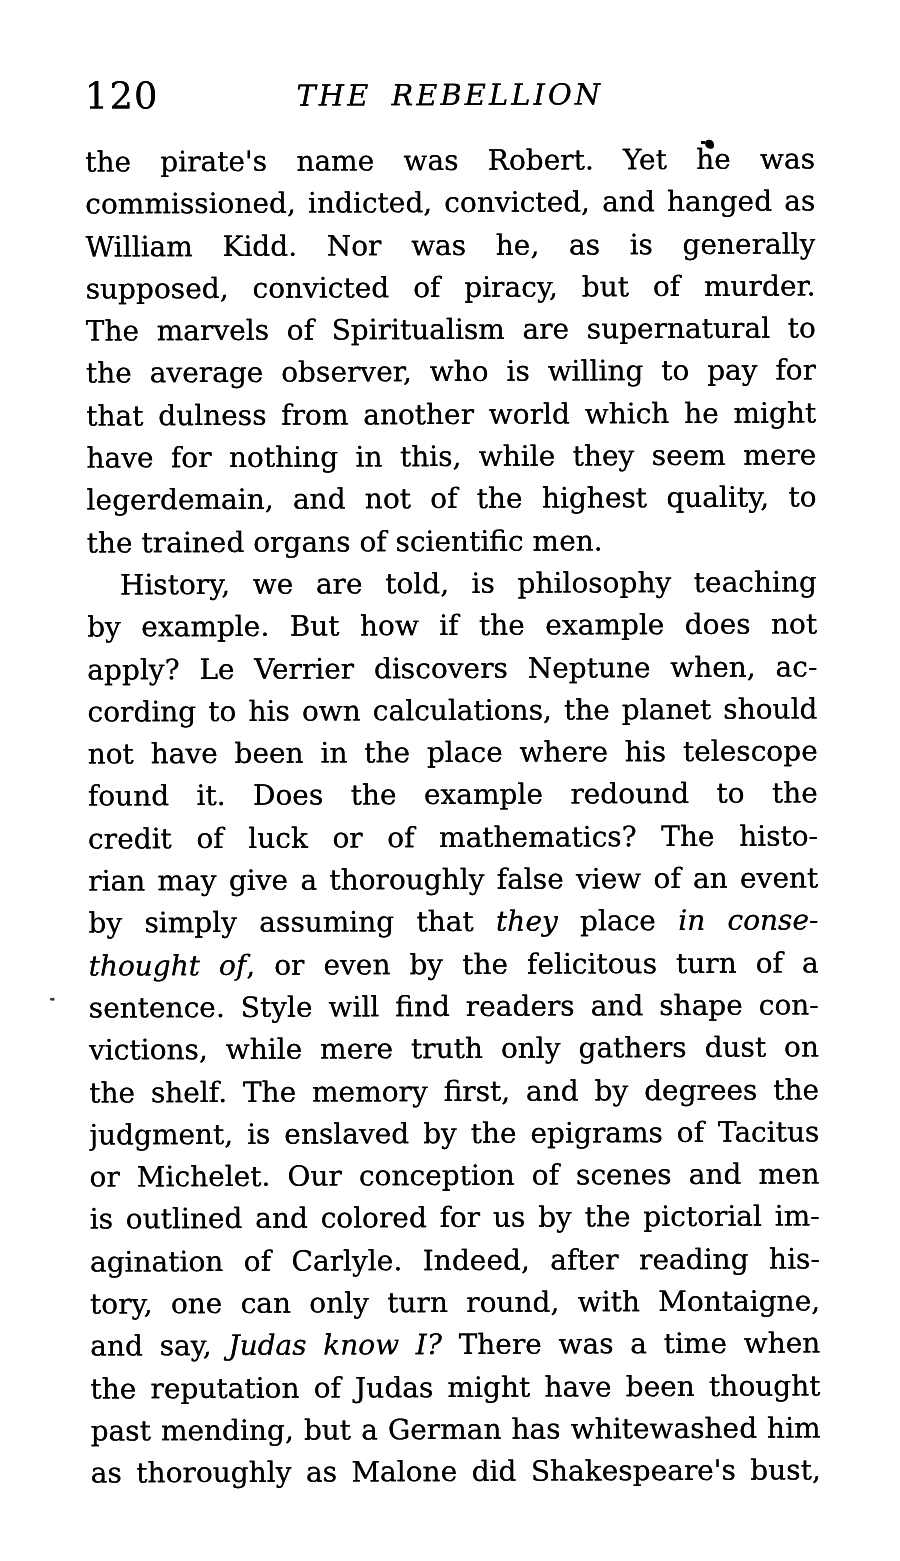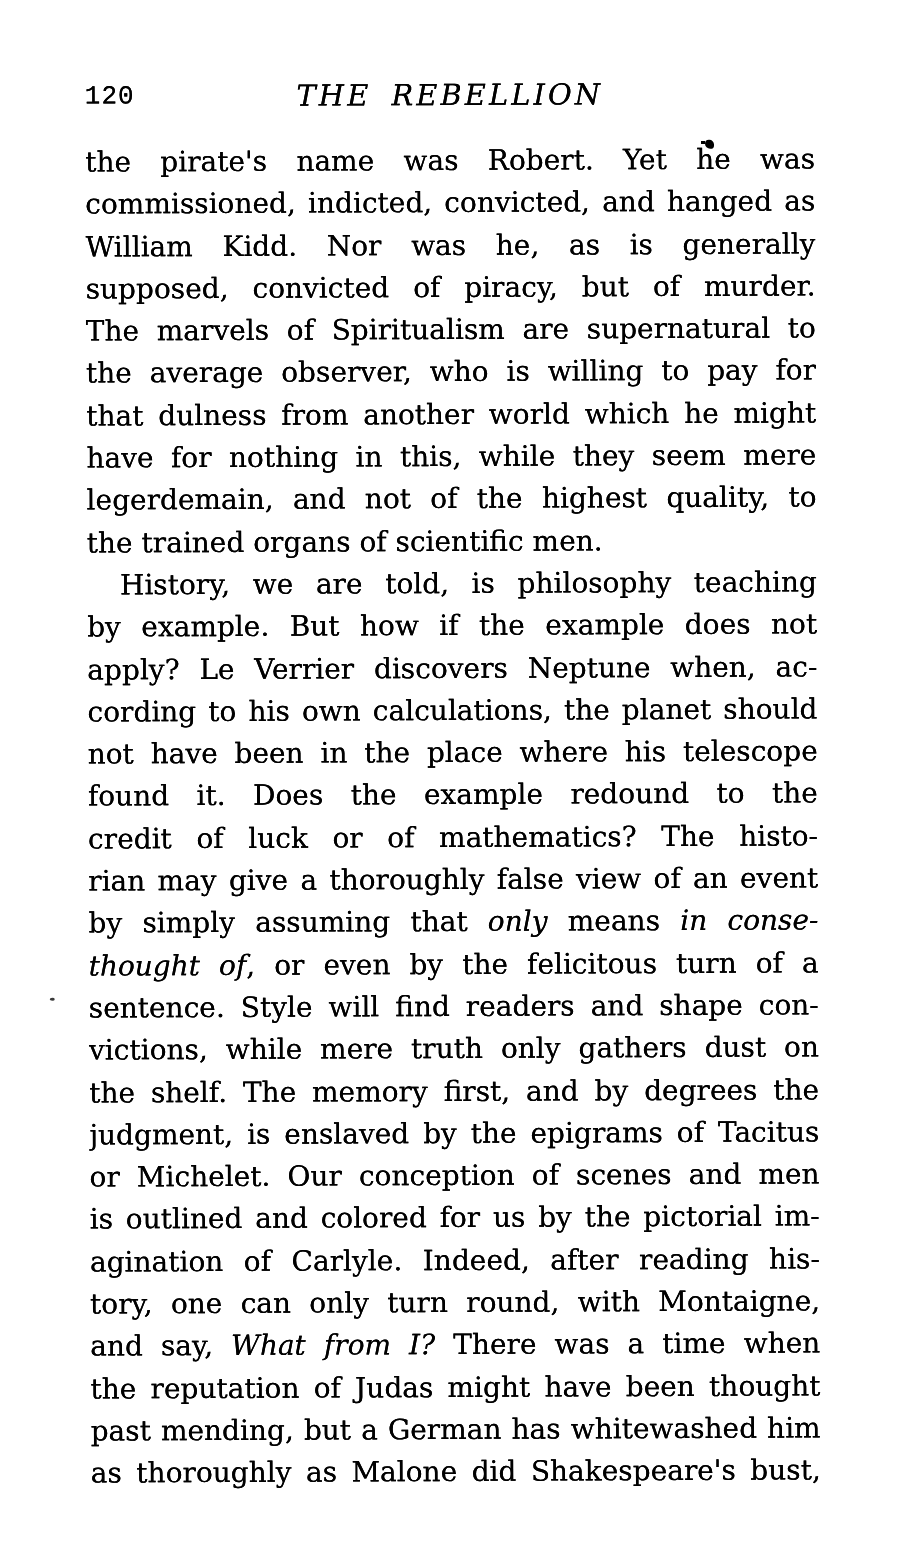--- a/index.html
+++ b/index.html
@@ -31,24 +31,23 @@
     top: 80px;
     left: 0;
     width: 900px;
     height: 36px;
     line-height: 30px;
   }
   .page-number {
     position: absolute;
     left: 85px;
     top: 0;
-    font-size: 26px;
+    font-size: 37px;
     letter-spacing: 1px;
     text-shadow: 0 0 0.5px #000;
-    font-family: Liberation Mono, monospace;
   }
   .head-title {
     position: absolute;
     left: 0;
     top: 0;
     width: 100%;
     text-align: center;
     font-size: 29px;
     font-style: italic;
     letter-spacing: 3px;
@@ -133,30 +132,30 @@
         <div class="line"><span>legerdemain, and not of the highest quality, to</span></div>
         <div class="line lastline"><span>the trained organs of scientific men.</span></div>
         <div class="line indent"><span>History, we are told, is philosophy teaching</span></div>
         <div class="line"><span>by example.  But how if the example does not</span></div>
         <div class="line"><span>apply?  Le Verrier discovers Neptune when, ac-</span></div>
         <div class="line"><span>cording to his own calculations, the planet should</span></div>
         <div class="line"><span>not have been in the place where his telescope</span></div>
         <div class="line"><span>found it.  Does the example redound to the</span></div>
         <div class="line"><span>credit of luck or of mathematics?  The histo-</span></div>
         <div class="line"><span>rian may give a thoroughly false view of an event</span></div>
-        <div class="line"><span>by simply assuming that </span><span class="it">only</span><span> means </span><span class="it">in conse-</span></div>
+        <div class="line"><span>by simply assuming that </span><span class="it">they</span><span> place </span><span class="it">in conse-</span></div>
         <div class="line"><span class="it">thought of</span><span>, or even by the felicitous turn of a</span></div>
         <div class="line"><span>sentence.  Style will find readers and shape con-</span></div>
         <div class="line"><span>victions, while mere truth only gathers dust on</span></div>
         <div class="line"><span>the shelf.  The memory first, and by degrees the</span></div>
         <div class="line"><span>judgment, is enslaved by the epigrams of Tacitus</span></div>
         <div class="line"><span>or Michelet.  Our conception of scenes and men</span></div>
         <div class="line"><span>is outlined and colored for us by the pictorial im-</span></div>
         <div class="line"><span>agination of Carlyle.  Indeed, after reading his-</span></div>
         <div class="line"><span>tory, one can only turn round, with Montaigne,</span></div>
-        <div class="line"><span>and say, </span><span class="it">What from I?</span><span>  There was a time when</span></div>
+        <div class="line"><span>and say, </span><span class="it">Judas know I?</span><span>  There was a time when</span></div>
         <div class="line"><span>the reputation of Judas might have been thought</span></div>
         <div class="line"><span>past mending, but a German has whitewashed him</span></div>
         <div class="line"><span>as thoroughly as Malone did Shakespeare's bust,</span></div>
       </div>
 
   </div>
 </div>
 
 </body></html>

